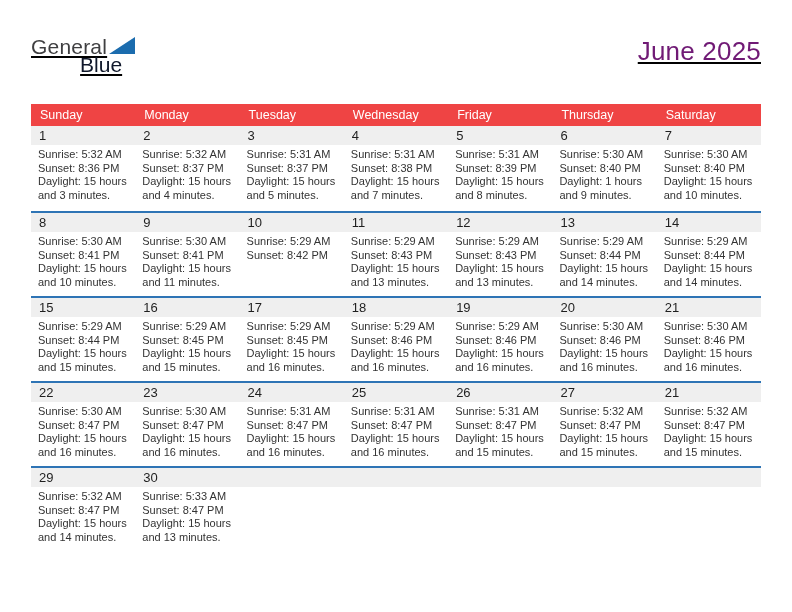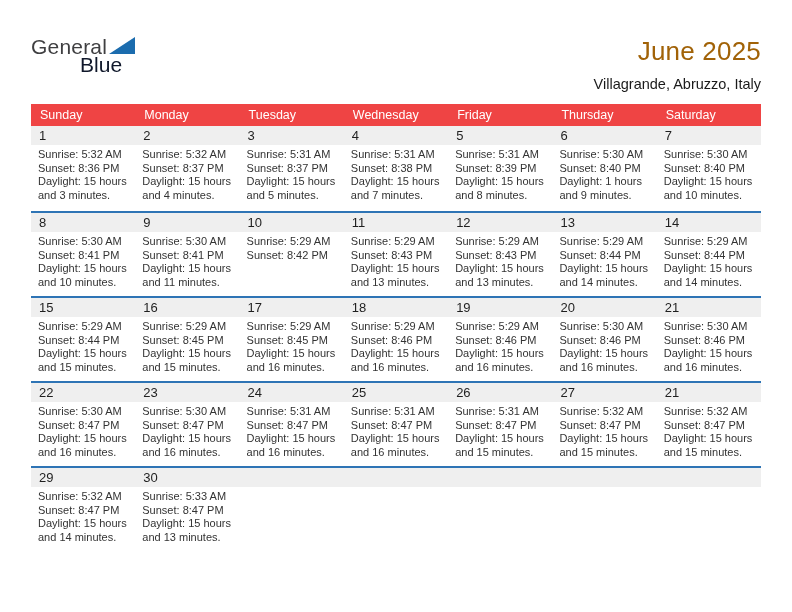--- a/index.html
+++ b/index.html
@@ -11,40 +11,41 @@
   }
   .page { width: 792px; height: 612px; position: relative; }
 
   
   .top-header {
     display: flex;
     justify-content: space-between;
     align-items: flex-start;
     padding: 36px 31px 0 31px;
     height: 104px;
+    text-decoration: underline;
   }
   .logo { display: inline-block; line-height: 1; }
   .logo-top { display: flex; align-items: flex-start; }
   .logo-general {
     font-size: 21px;
     color: #3f3f41;
     letter-spacing: 0.2px;
   }
   .logo-triangle { margin-left: 2px; margin-top: 1px; display: inline-block; }
   .logo-blue {
     font-size: 21px;
     color: #0f172a;
     text-align: right;
     margin-top: -3px;
     padding-right: 13px;
   }
   .title-block { text-align: right; }
   .cal-title {
     font-size: 26px;
-    color: #a16207;
+    color: #701a75;
     font-weight: 400;
     letter-spacing: 0.2px;
   }
   .cal-subtitle {
     font-size: 14.5px;
     color: #1a1a1a;
     margin-top: 9px;
   }
 
   
@@ -97,21 +98,20 @@
         <span class="logo-triangle">
           <svg width="26" height="17" viewBox="0 0 26 17">
               <polygon points="26,0 26,17 0,17" fill="#1b6cae"></polygon>
             </svg>
         </span>
       </div>
       <div class="logo-blue">Blue</div>
     </div>
     <div class="title-block">
       <div class="cal-title">June 2025</div>
-      <div class="cal-subtitle">Villagrande, Abruzzo, Italy</div>
     </div>
   </div>
 
   <div class="calendar">
     <div class="weekday-row" id="weekday-row">
   <div class="weekday-cell">Sunday</div>
 
   <div class="weekday-cell">Monday</div>
 
   <div class="weekday-cell">Tuesday</div>

